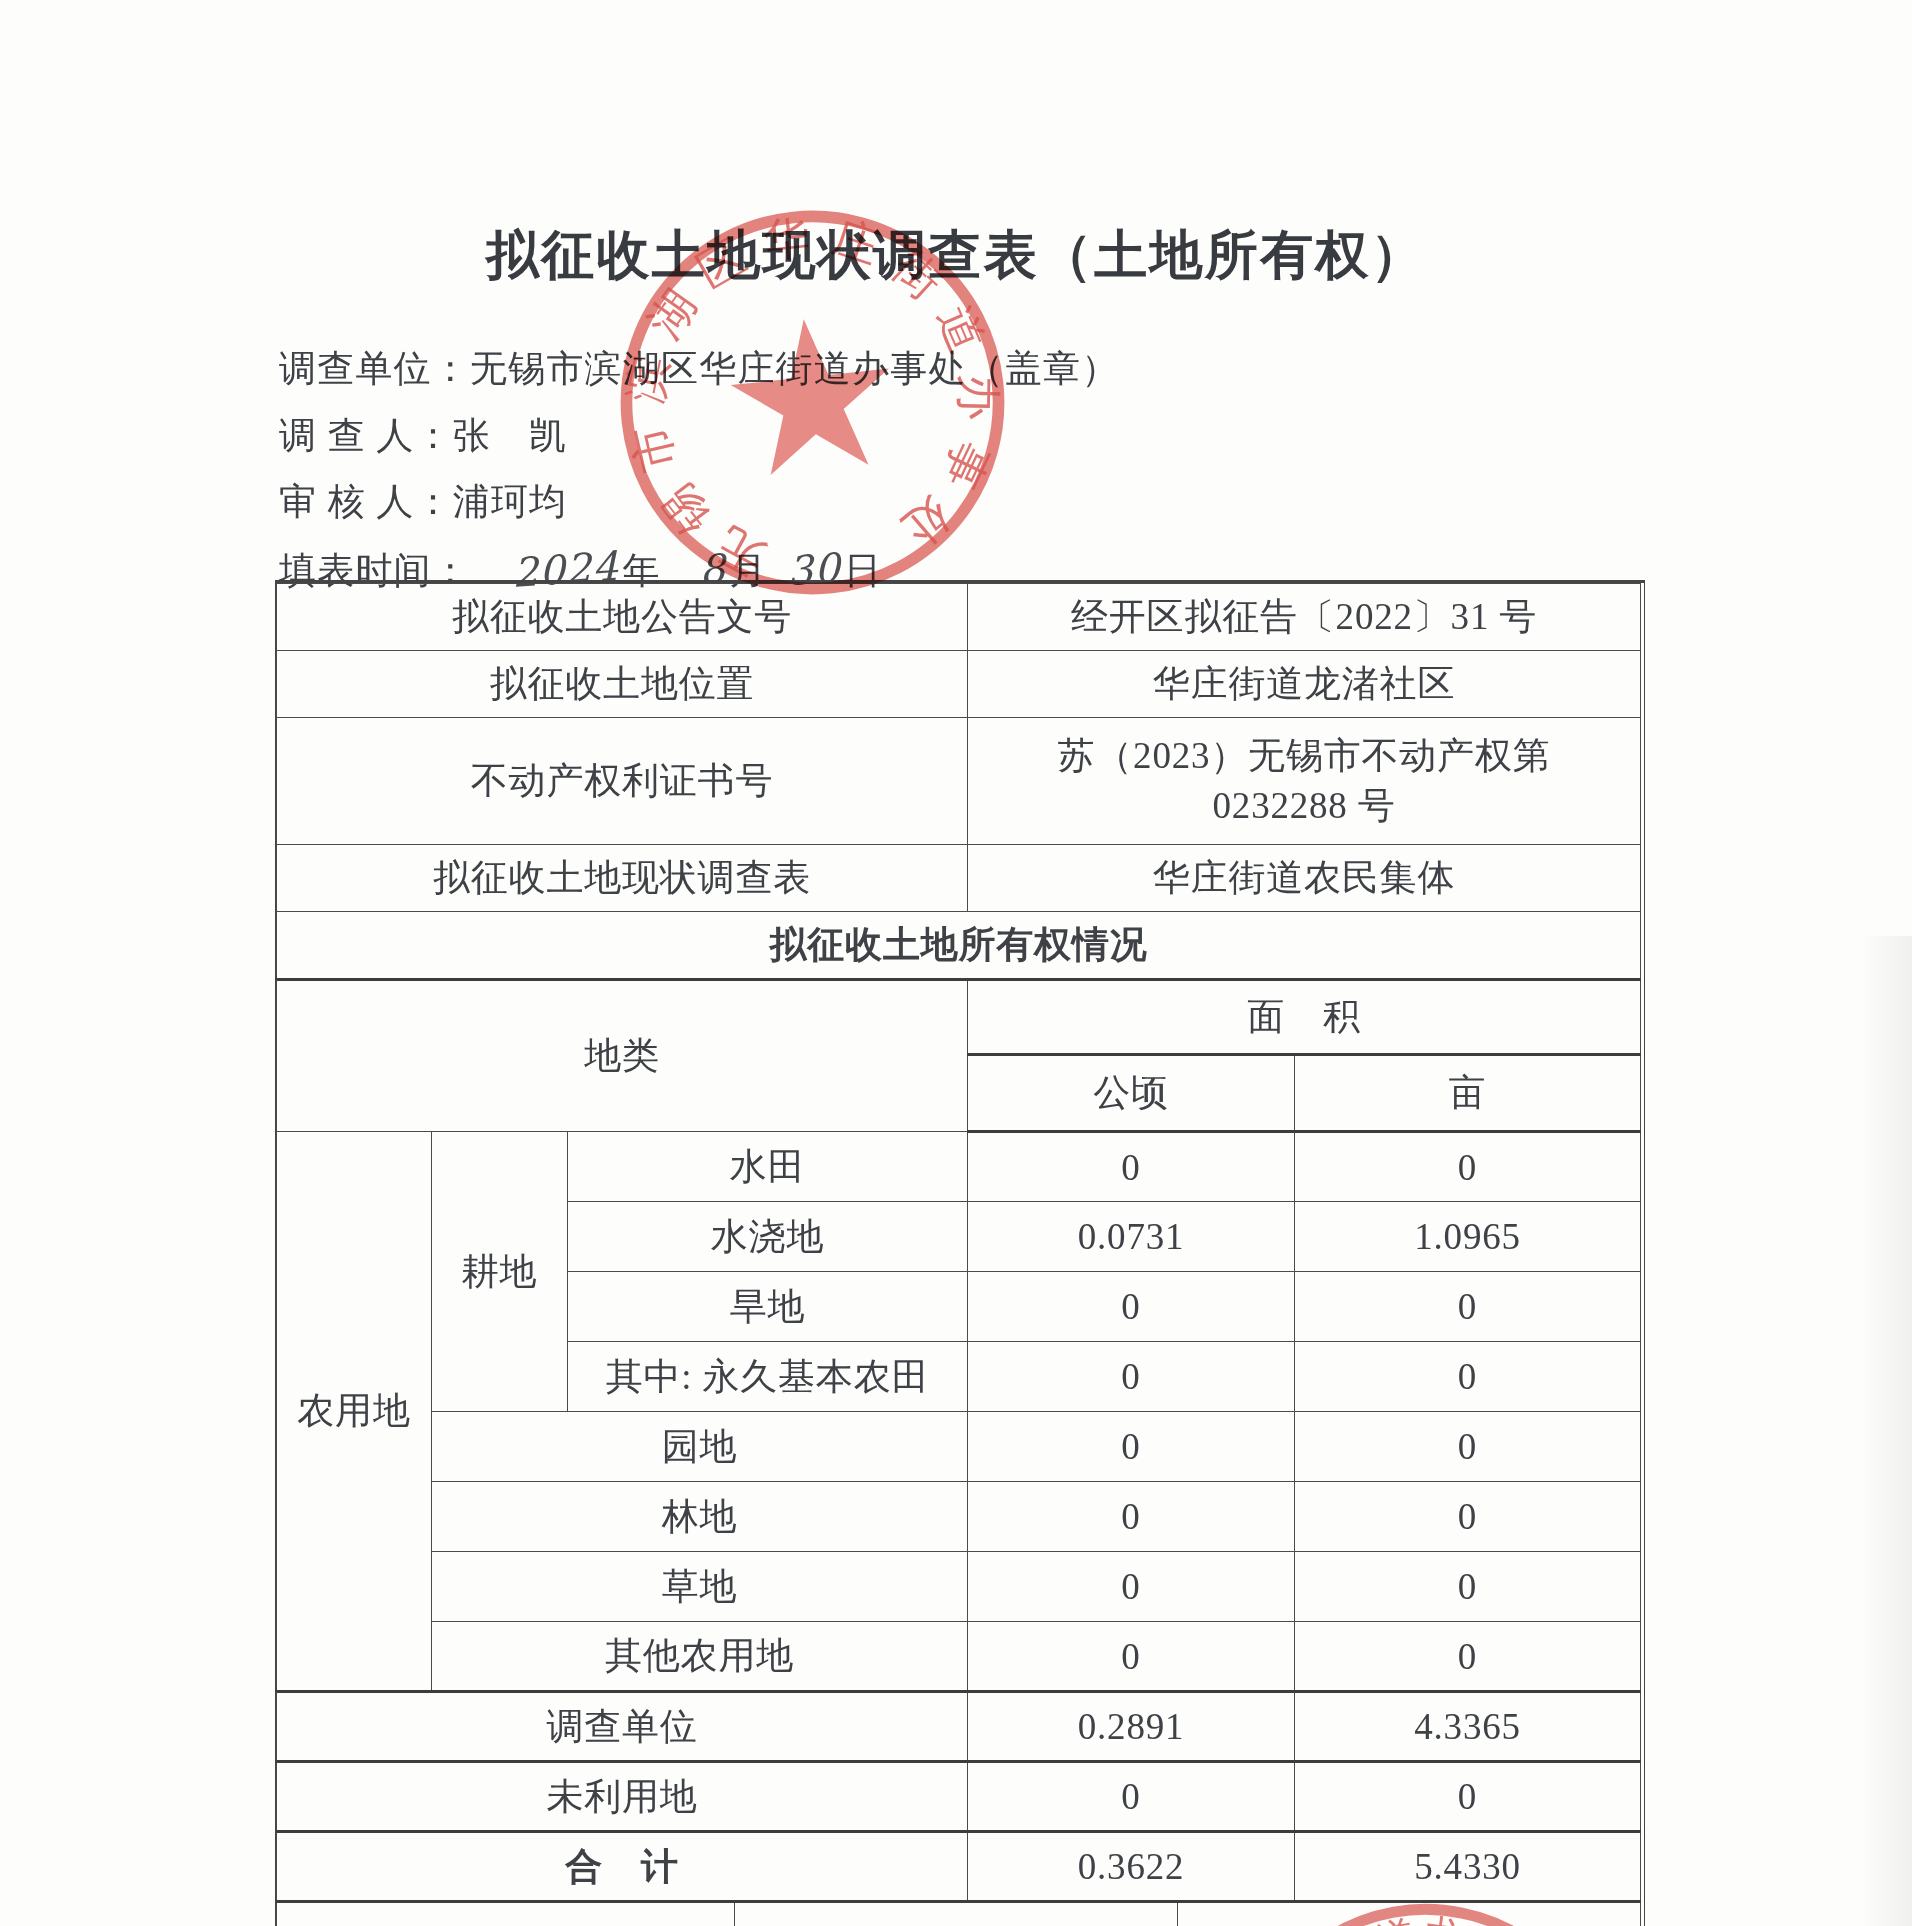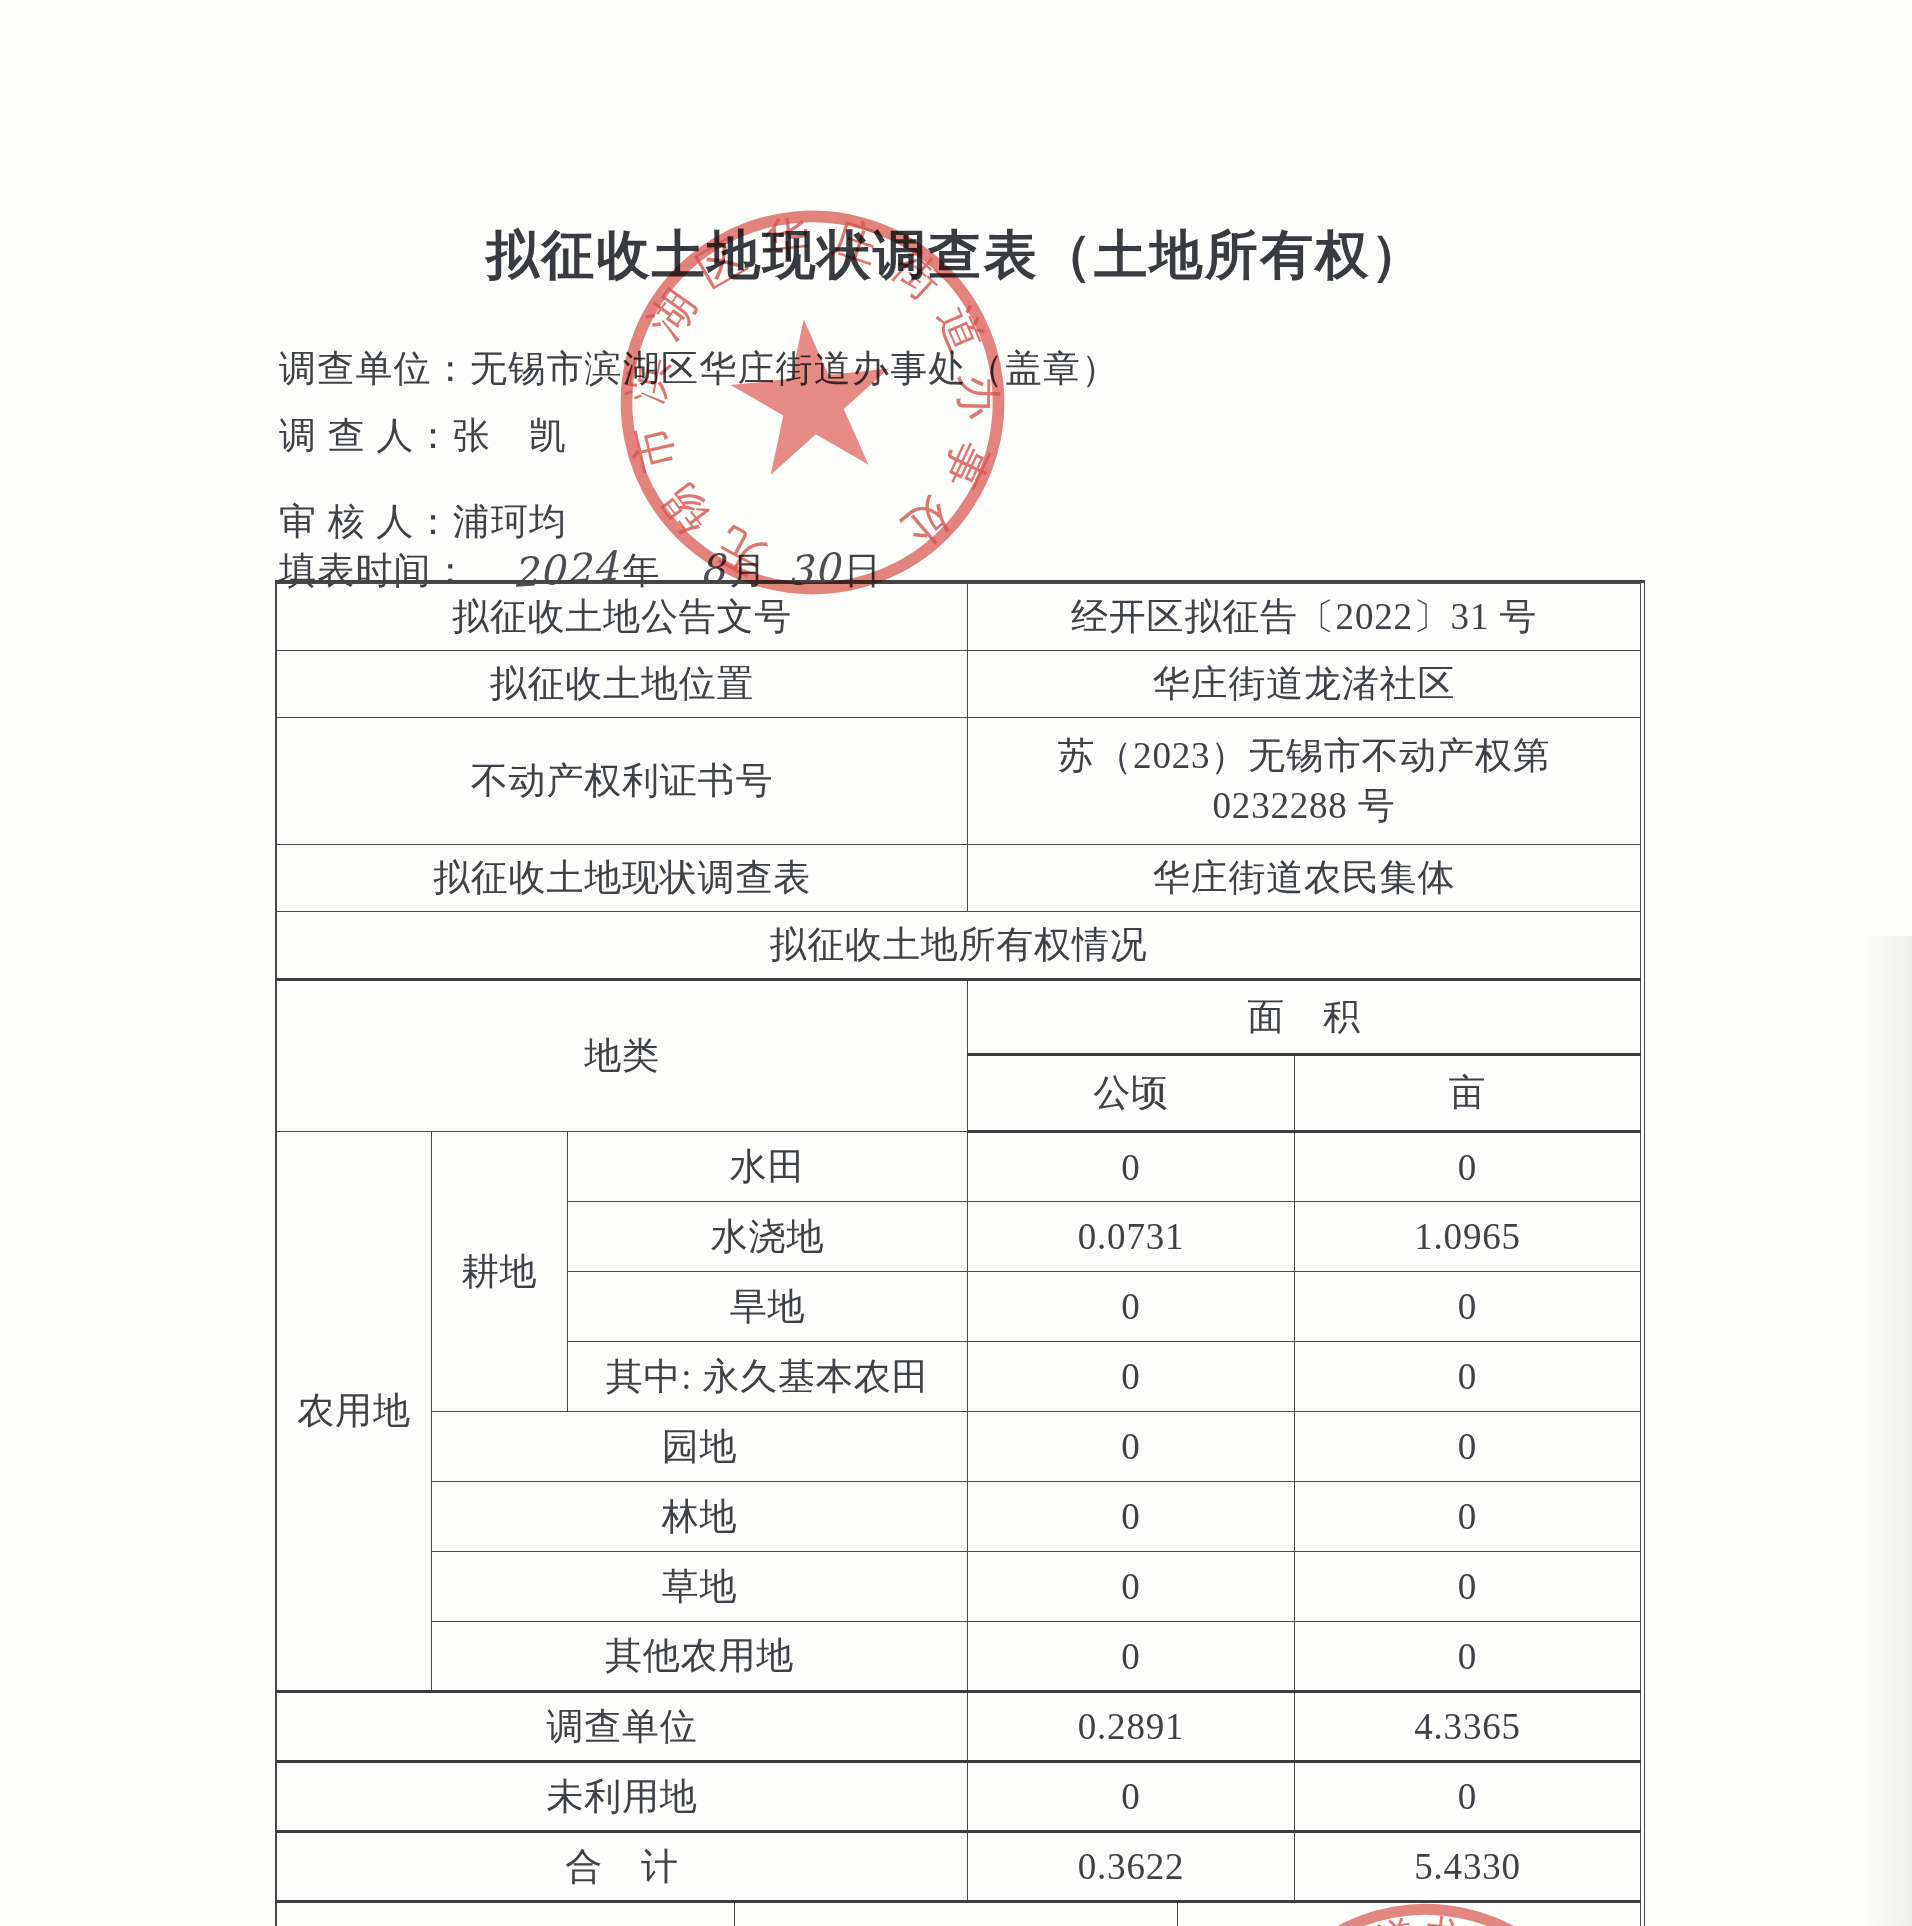--- a/index.html
+++ b/index.html
@@ -13,21 +13,21 @@
         display:inline-block;transform:rotate(-4deg) skewX(-5deg);font-size:40px;}
   .main-table{position:absolute;left:275px;top:580px;width:1370px;
               border:1.9px solid #454545;border-top-width:3.5px;border-bottom:6.2px solid #353535;
               box-sizing:border-box;background:transparent;}
   table.t{border-collapse:collapse;table-layout:fixed;width:1364px;}
   table.t td{border:1.5px solid #4a4a4a;text-align:center;vertical-align:middle;
              font-size:37px;color:#3e4146;letter-spacing:0.8px;padding:8px;overflow:visible;}
   table.t2 td,table.t3 td{border-top:none;}
   tr.heavy-bottom > td{border-bottom-width:3.5px;border-bottom-color:#3d3d3d;}
   tr.heavy-top > td{border-top-width:3.5px;border-top-color:#3d3d3d;}
-  td.bold-cell{font-family:"Liberation Sans","DejaVu Sans",sans-serif;font-weight:normal;
+  td.bold-cell{font-family:"Liberation Sans","DejaVu Sans",sans-serif;font-weight:bold;
                color:#34383c;font-size:39px;letter-spacing:3.9px;}
   .num{font-size:40px;letter-spacing:0.4px;}
   .h170{height:65px}.h175{height:67px}.h330{height:127px}.h165{height:64px}
   .h195{height:75px}.h200{height:77px}.h181{height:70px}.h1054{height:406px}
   td.rel{position:relative;text-align:left;vertical-align:top;}
   .stamp{position:absolute;mix-blend-mode:multiply;opacity:.92;}
   .scan-shade{position:absolute;right:0;top:936px;width:50px;height:1768px;
               background:linear-gradient(to right,rgba(120,120,120,0),rgba(120,120,120,0.10));}
 </style>
 </head>
@@ -37,21 +37,21 @@
 
   <div class="title">拟征收土地现状调查表（土地所有权）</div>
 
   <div class="info">
     <div class="info-line" style="top:9.6px;">
       <span>调查单位：</span><span>无锡市滨湖区华庄街道办事处（盖章）</span>
     </div>
     <div class="info-line" style="top:77px;">
       <span>调 查 人：</span><span>张　凯</span>
     </div>
-    <div class="info-line" style="top:143px;margin-top:20px;">
+    <div class="info-line" style="top:143px;">
       <span>审 核 人：</span><span>浦珂均</span>
     </div>
     <div class="info-line" style="top:208px;">
       <span>填表时间：</span><span class="hand" style="margin-left:46px;">2024</span><span>年</span><span class="hand" style="margin-left:42px;">8</span><span>月</span><span class="hand" style="margin-left:23px;">30</span><span>日</span>
     </div>
   </div>
 
   <div class="main-table">
     <table class="t t1">
       <colgroup>

